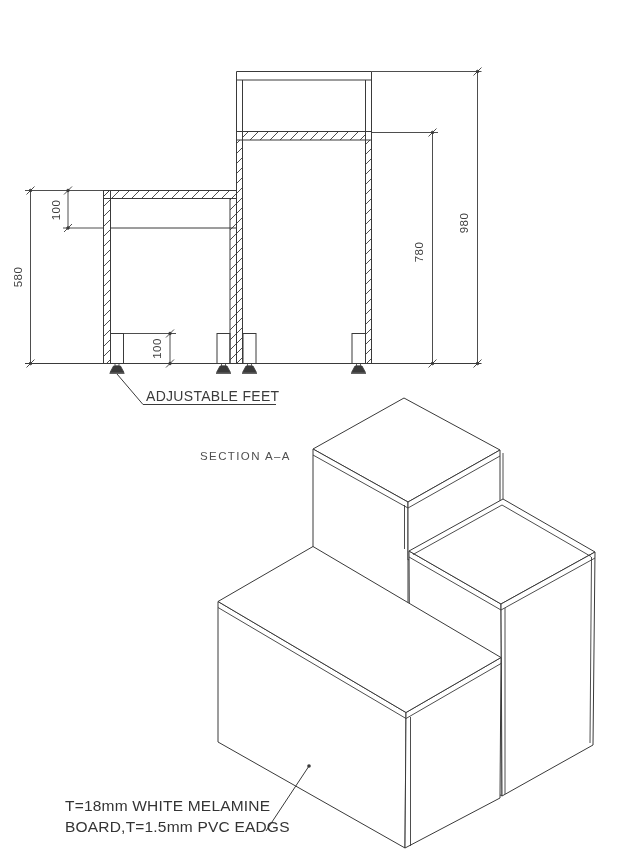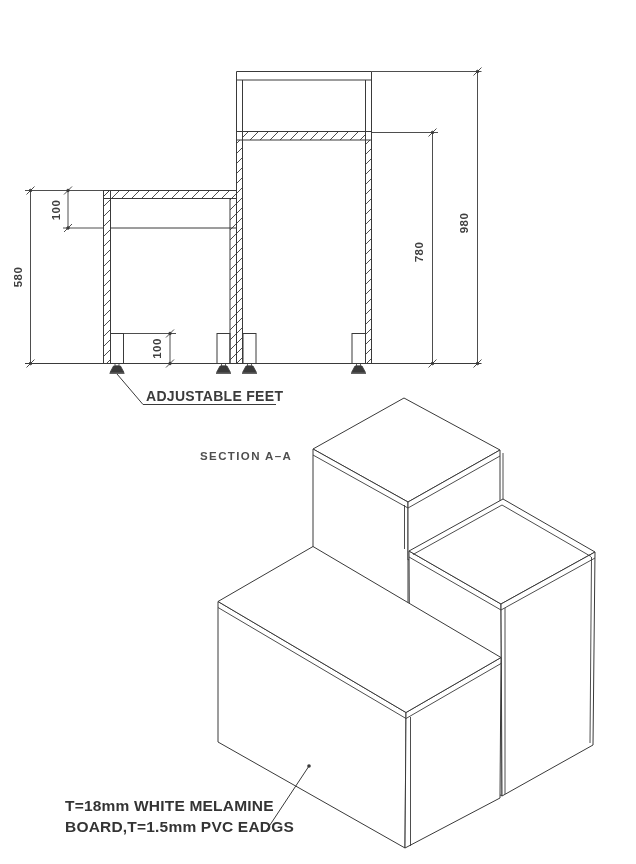--- a/index.html
+++ b/index.html
@@ -1,19 +1,18 @@
 <!DOCTYPE html>
 <html><head>
 <meta charset="utf-8">
 <style>
   html,body{margin:0;padding:0;background:#fff;}
   .page{
     position:relative;width:608px;height:864px;background:#fff;overflow:hidden;
     font-family:"Liberation Sans", sans-serif;
-    font-weight:bold;
   }
   svg text{
     font-family:"Liberation Sans", sans-serif;
     fill:#3f3f3f;
   }
   .dim-text{font-size:11.5px;letter-spacing:.4px;}
   .section-title{font-size:11.5px;letter-spacing:1.4px;fill:#4f4f4f;}
   .feet-label{font-size:14px;letter-spacing:.3px;fill:#3b3b3b;}
   .note-text{font-size:15.5px;letter-spacing:.2px;fill:#343434;}
 </style>

